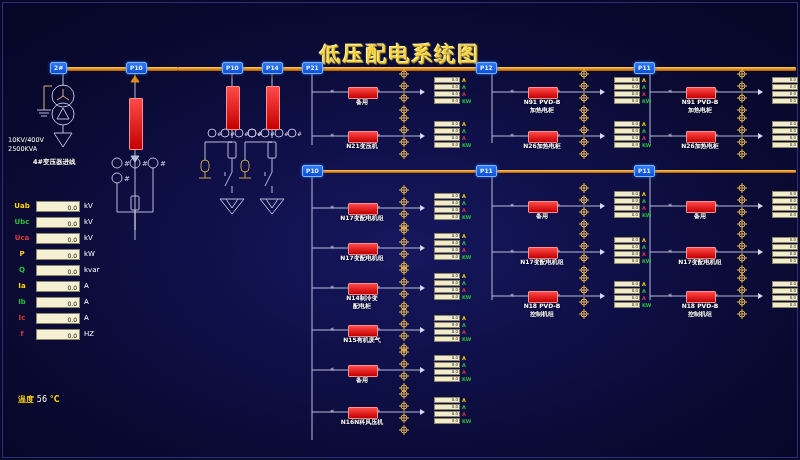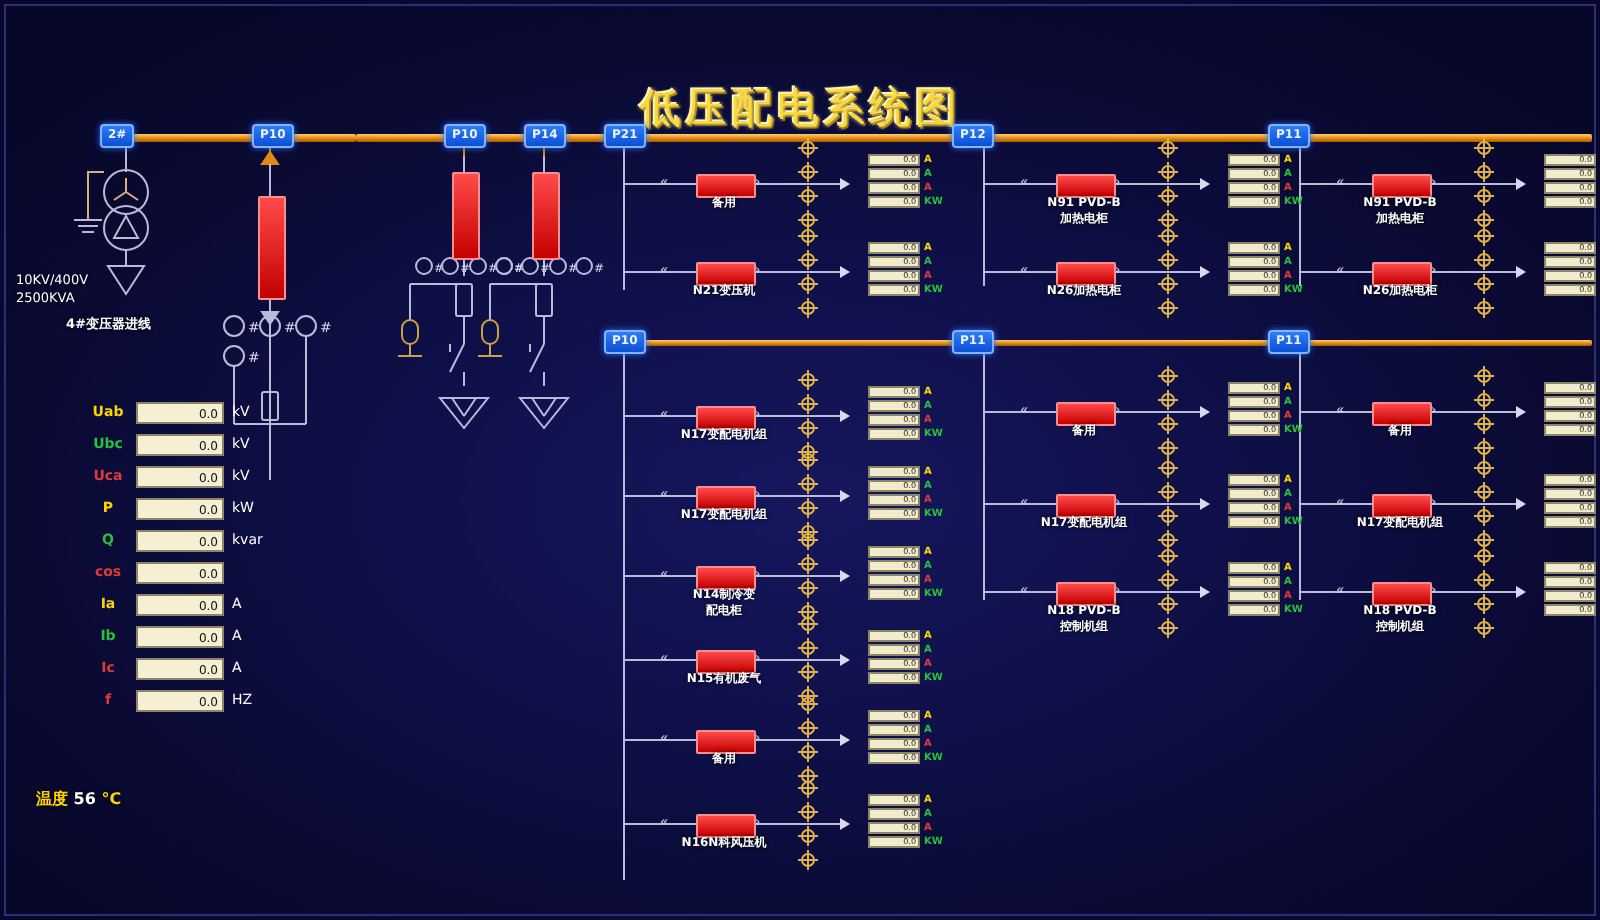--- a/index.html
+++ b/index.html
@@ -40,27 +40,27 @@
     width:26px;height:6px;background:#f2eccd;border:1px solid #8b8668;
     font-size:4px;line-height:6px;color:#222;text-align:right;padding-right:1px;
     display:flex;align-items:center;justify-content:flex-end;box-sizing:border-box;
   }
   .punit{font-size:5px;font-weight:bold;line-height:6px;}
   .u-a1{color:#ffd400;} .u-a2{color:#27c23a;} .u-a3{color:#e03a3a;} .u-kw{color:#27c23a;}
   
   .arrow{position:absolute;width:0;height:0;border-left:5px solid #d8d9ee;border-top:3px solid transparent;border-bottom:3px solid transparent;}
   .chev{position:absolute;color:#d8d9ee;font-size:7px;line-height:7px;}
   
-  .mtable{position:absolute;left:8px;top:198px;width:104px;margin-left:32px;}
+  .mtable{position:absolute;left:8px;top:198px;width:104px;}
   .mrow{display:flex;align-items:center;height:16px;}
   .mname{width:28px;text-align:center;font-size:7px;font-weight:bold;}
   .mval{width:44px;height:11px;background:#f5efd3;border:1px solid #8b8668;font-size:6px;line-height:11px;color:#111;text-align:right;padding-right:2px;box-sizing:border-box;}
   .munit{margin-left:4px;font-size:7px;font-weight:normal;color:#ffffff;}
   .temp{position:absolute;left:18px;top:394px;font-size:8px;font-weight:bold;color:#ffd400;text-shadow:0 0 2px #000;}
-  .temp .tv{color:#ffffff;font-weight:bold;}
+  .temp .tv{color:#ffffff;font-weight:normal;}
   .xfmr-txt{position:absolute;color:#ffffff;font-size:6.5px;line-height:9px;text-shadow:0 0 2px #000;}
   .xfmr-cn{position:absolute;color:#ffffff;font-size:6.5px;font-weight:bold;text-shadow:0 0 2px #000;}
   svg{position:absolute;left:0;top:0;overflow:visible;}
 </style>
 </head>
 <body>
 
 <div id="screen">
 
   <div class="title">低压配电系统图</div>
@@ -217,25 +217,20 @@
         <div class="mname" style="color: rgb(255, 212, 0);">P</div>
         <div class="mval">0.0</div>
         <div class="munit">kW</div>
       </div>
       <div class="mrow">
         <div class="mname" style="color: rgb(39, 194, 58);">Q</div>
         <div class="mval">0.0</div>
         <div class="munit">kvar</div>
       </div>
       <div class="mrow">
-        <div class="mname" style="color: rgb(224, 58, 58);">cos</div>
-        <div class="mval">0.0</div>
-        <div class="munit"></div>
-      </div>
-      <div class="mrow">
         <div class="mname" style="color: rgb(255, 212, 0);">Ia</div>
         <div class="mval">0.0</div>
         <div class="munit">A</div>
       </div>
       <div class="mrow">
         <div class="mname" style="color: rgb(39, 194, 58);">Ib</div>
         <div class="mval">0.0</div>
         <div class="munit">A</div>
       </div>
       <div class="mrow">

